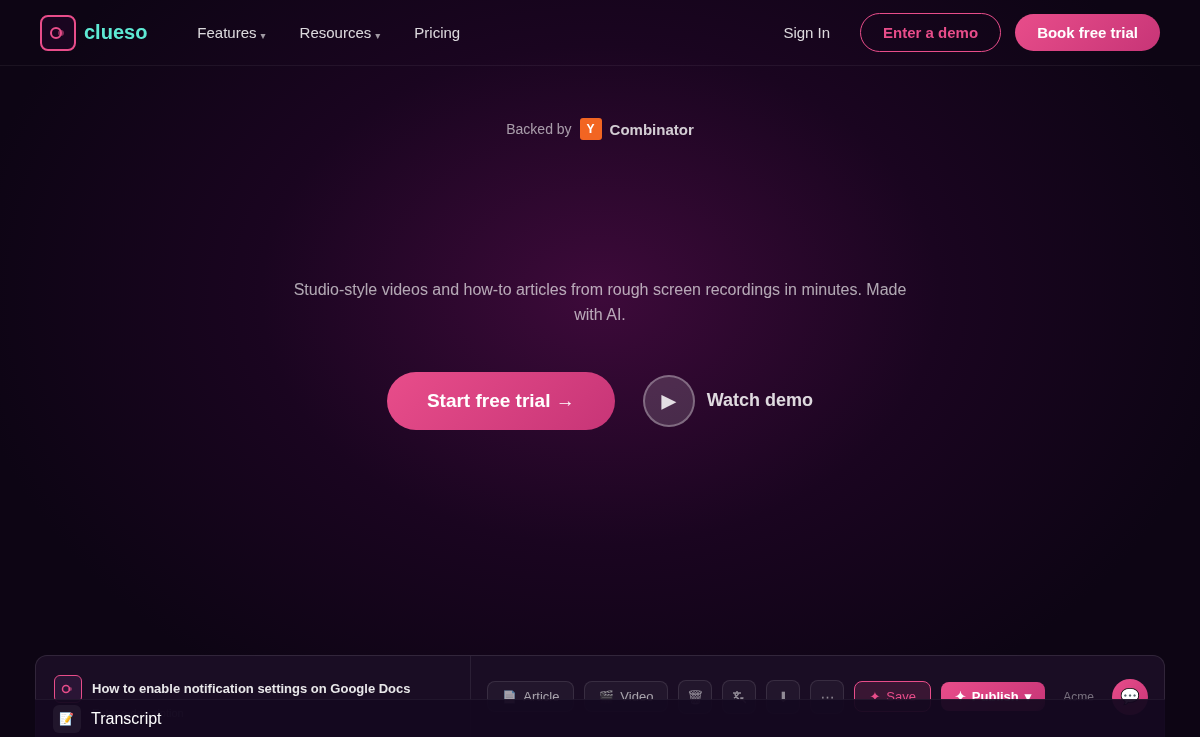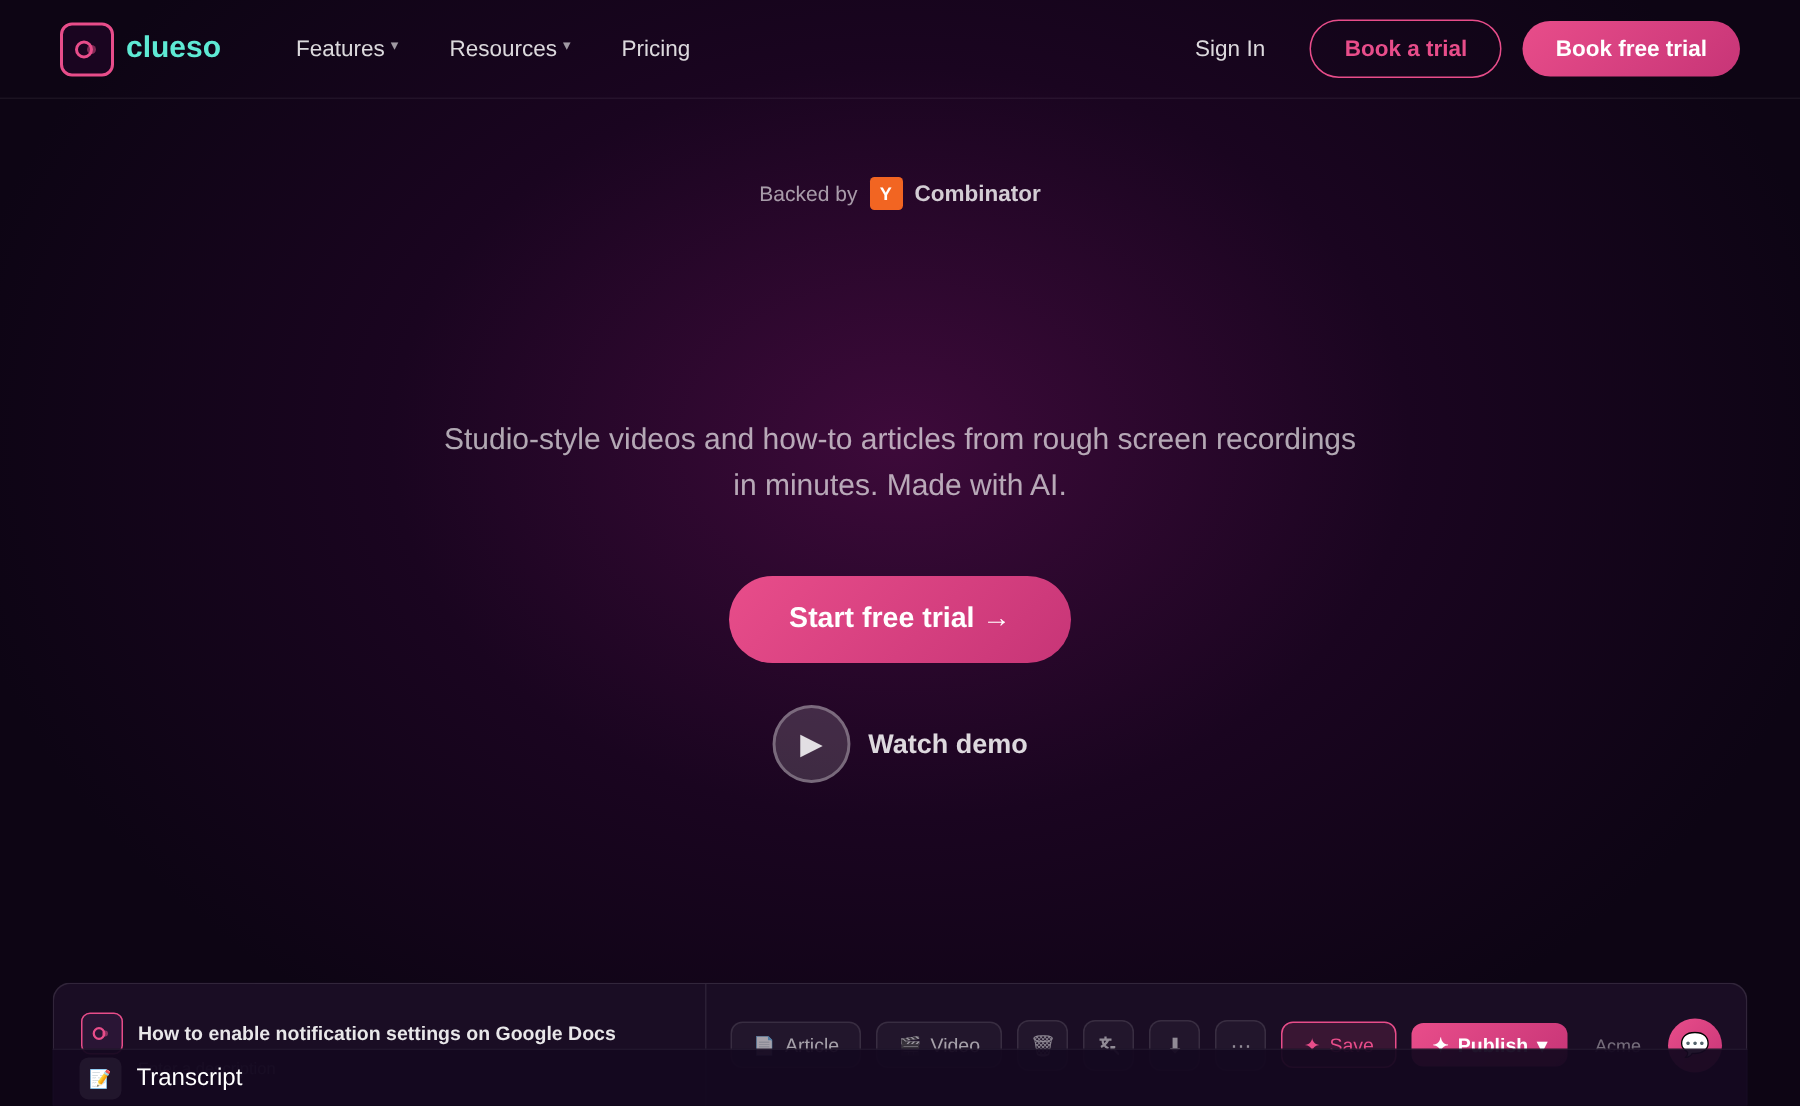--- a/index.html
+++ b/index.html
@@ -66,21 +66,21 @@
     }
 
     .nav-links {
       display: flex;
       align-items: center;
       gap: 6px;
     }
 
     .nav-link {
       display: flex;
-      align-items: flex-start;
+      align-items: flex-end;
       gap: 4px;
       padding: 8px 14px;
       font-size: 15px;
       color: rgba(255,255,255,0.85);
       cursor: pointer;
       border-radius: 6px;
       transition: background 0.15s;
     }
 
     .chevron-icon {
@@ -168,33 +168,32 @@
       font-size: 80px;
       font-weight: 800;
       line-height: 1.05;
       letter-spacing: -2px;
       max-width: 900px;
       margin-bottom: 26px;
       color: #fff;
     }
 
     .hero-sub {
-      font-size: 20px;
+      font-size: 16px;
       line-height: 1.55;
       color: rgba(255,255,255,0.65);
       max-width: 620px;
       margin-bottom: 44px;
     }
 
     .hero-cta-row {
       display: flex;
       align-items: center;
       gap: 28px;
       margin-bottom: 50px;
-      flex-direction: column;
     }
 
     .start-trial-btn-hero {
       padding: 18px 40px;
       font-size: 19px;
       font-weight: 700;
       color: #fff;
       background: linear-gradient(135deg, #e84d8a, #c73577);
       border: none;
       border-radius: 50px;
@@ -412,21 +411,21 @@
         <span class="chevron-icon">▾</span>
       </div>
       <div class="nav-link">
         <span>Pricing</span>
       </div>
     </div>
   </div>
 
   <div class="nav-right">
     <button class="sign-in-btn">Sign In</button>
-    <button class="book-demo-btn">Book a trial</button>
+    <button class="book-demo-btn">Enter a demo</button>
     <button class="start-trial-btn-nav">Book free trial</button>
   </div>
 </nav>
 
 <section class="hero">
   <div class="backed-by">
     <span>Backed by</span>
     <div class="yc-badge">
       <span>Y</span>
     </div>

